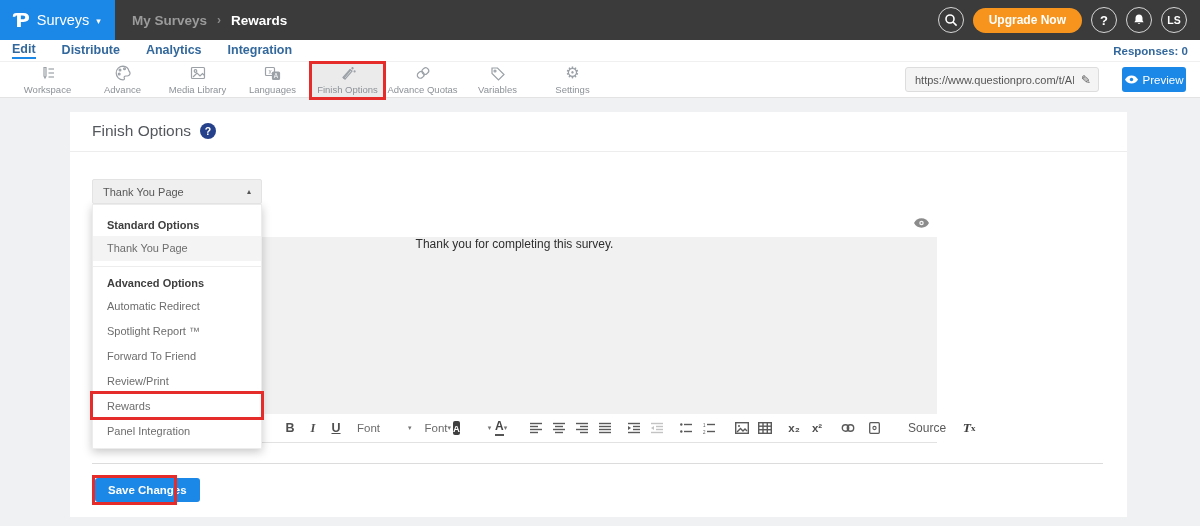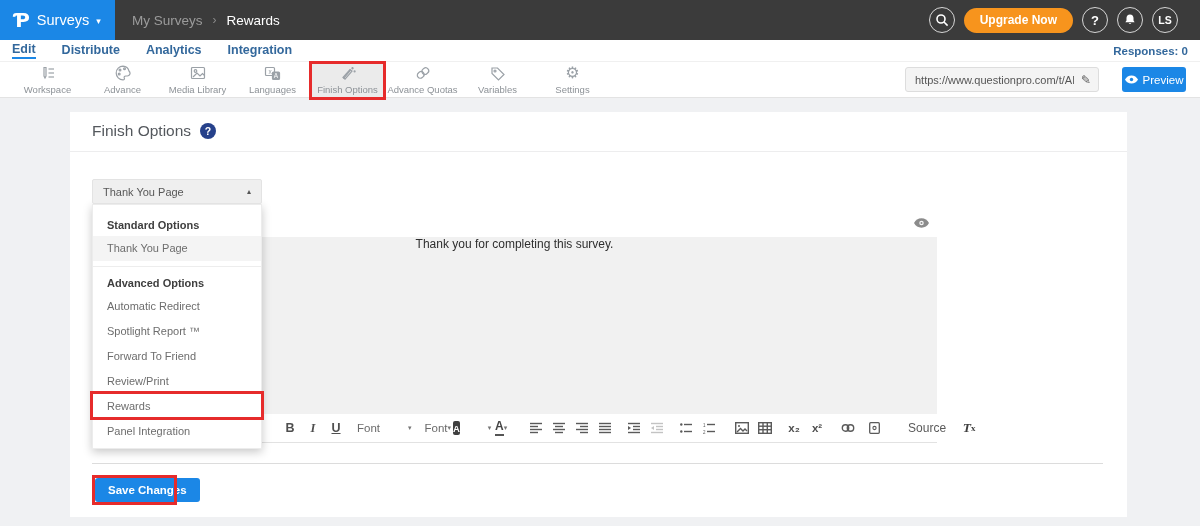--- a/index.html
+++ b/index.html
@@ -6,25 +6,25 @@
   body{
     width:1200px;height:526px;position:relative;overflow:hidden;
     font-family:"Liberation Sans",sans-serif;background:#f0f1f3;
   }
   
   .topbar{position:absolute;left:0;top:0;width:1200px;height:40px;background:#3b3b3b;display:flex;align-items:center;}
   .logo-box{width:115px;height:40px;background:#1b87e6;display:flex;align-items:center;justify-content:center;gap:7px;cursor:pointer;}
   .logo-glyph{color:#fff;font-size:20px;font-weight:bold;font-family:"DejaVu Sans",sans-serif;line-height:1;}
   .logo-text{color:#fff;font-size:14.5px;}
   .logo-caret{color:#fff;font-size:9px;margin-top:2px;}
-  .crumbs{display:flex;align-items:center;gap:10px;margin-left:17px;font-size:13.5px;}
+  .crumbs{display:flex;align-items:center;gap:10px;margin-left:17px;font-size:13.5px;font-weight:bold;}
   .crumb-parent{color:#9b9b9b;}
   .crumb-sep{color:#8a8a8a;font-size:12px;}
   .crumb-current{color:#fff;}
-  .top-right{margin-left:auto;display:flex;align-items:center;gap:9px;padding-right:22px;}
+  .top-right{margin-left:auto;display:flex;align-items:center;gap:9px;padding-right:13px;}
   .circle-btn{width:26px;height:26px;border-radius:50%;border:1.5px solid #d6d6d6;box-sizing:border-box;
     display:flex;align-items:center;justify-content:center;color:#fff;font-size:13px;font-weight:bold;background:transparent;}
   .upgrade-btn{height:25px;padding:0 16px;border-radius:13px;background:#f7941d;color:#fff;font-size:12px;font-weight:bold;display:flex;align-items:center;}
   
   .navrow{position:absolute;left:0;top:40px;width:1200px;height:22px;background:#fff;display:flex;align-items:center;border-bottom:1px solid #f0f0f0;box-sizing:border-box;}
   .nav-item{font-size:12.5px;font-weight:bold;color:#33689c;margin-left:26px;padding-bottom:1px;cursor:pointer;}
   .nav-item:first-child{margin-left:12px;}
   .nav-item.active{border-bottom:2px solid #1b87e6;}
   .responses{margin-left:auto;margin-right:12px;font-size:11.5px;font-weight:bold;color:#33689c;}
   

